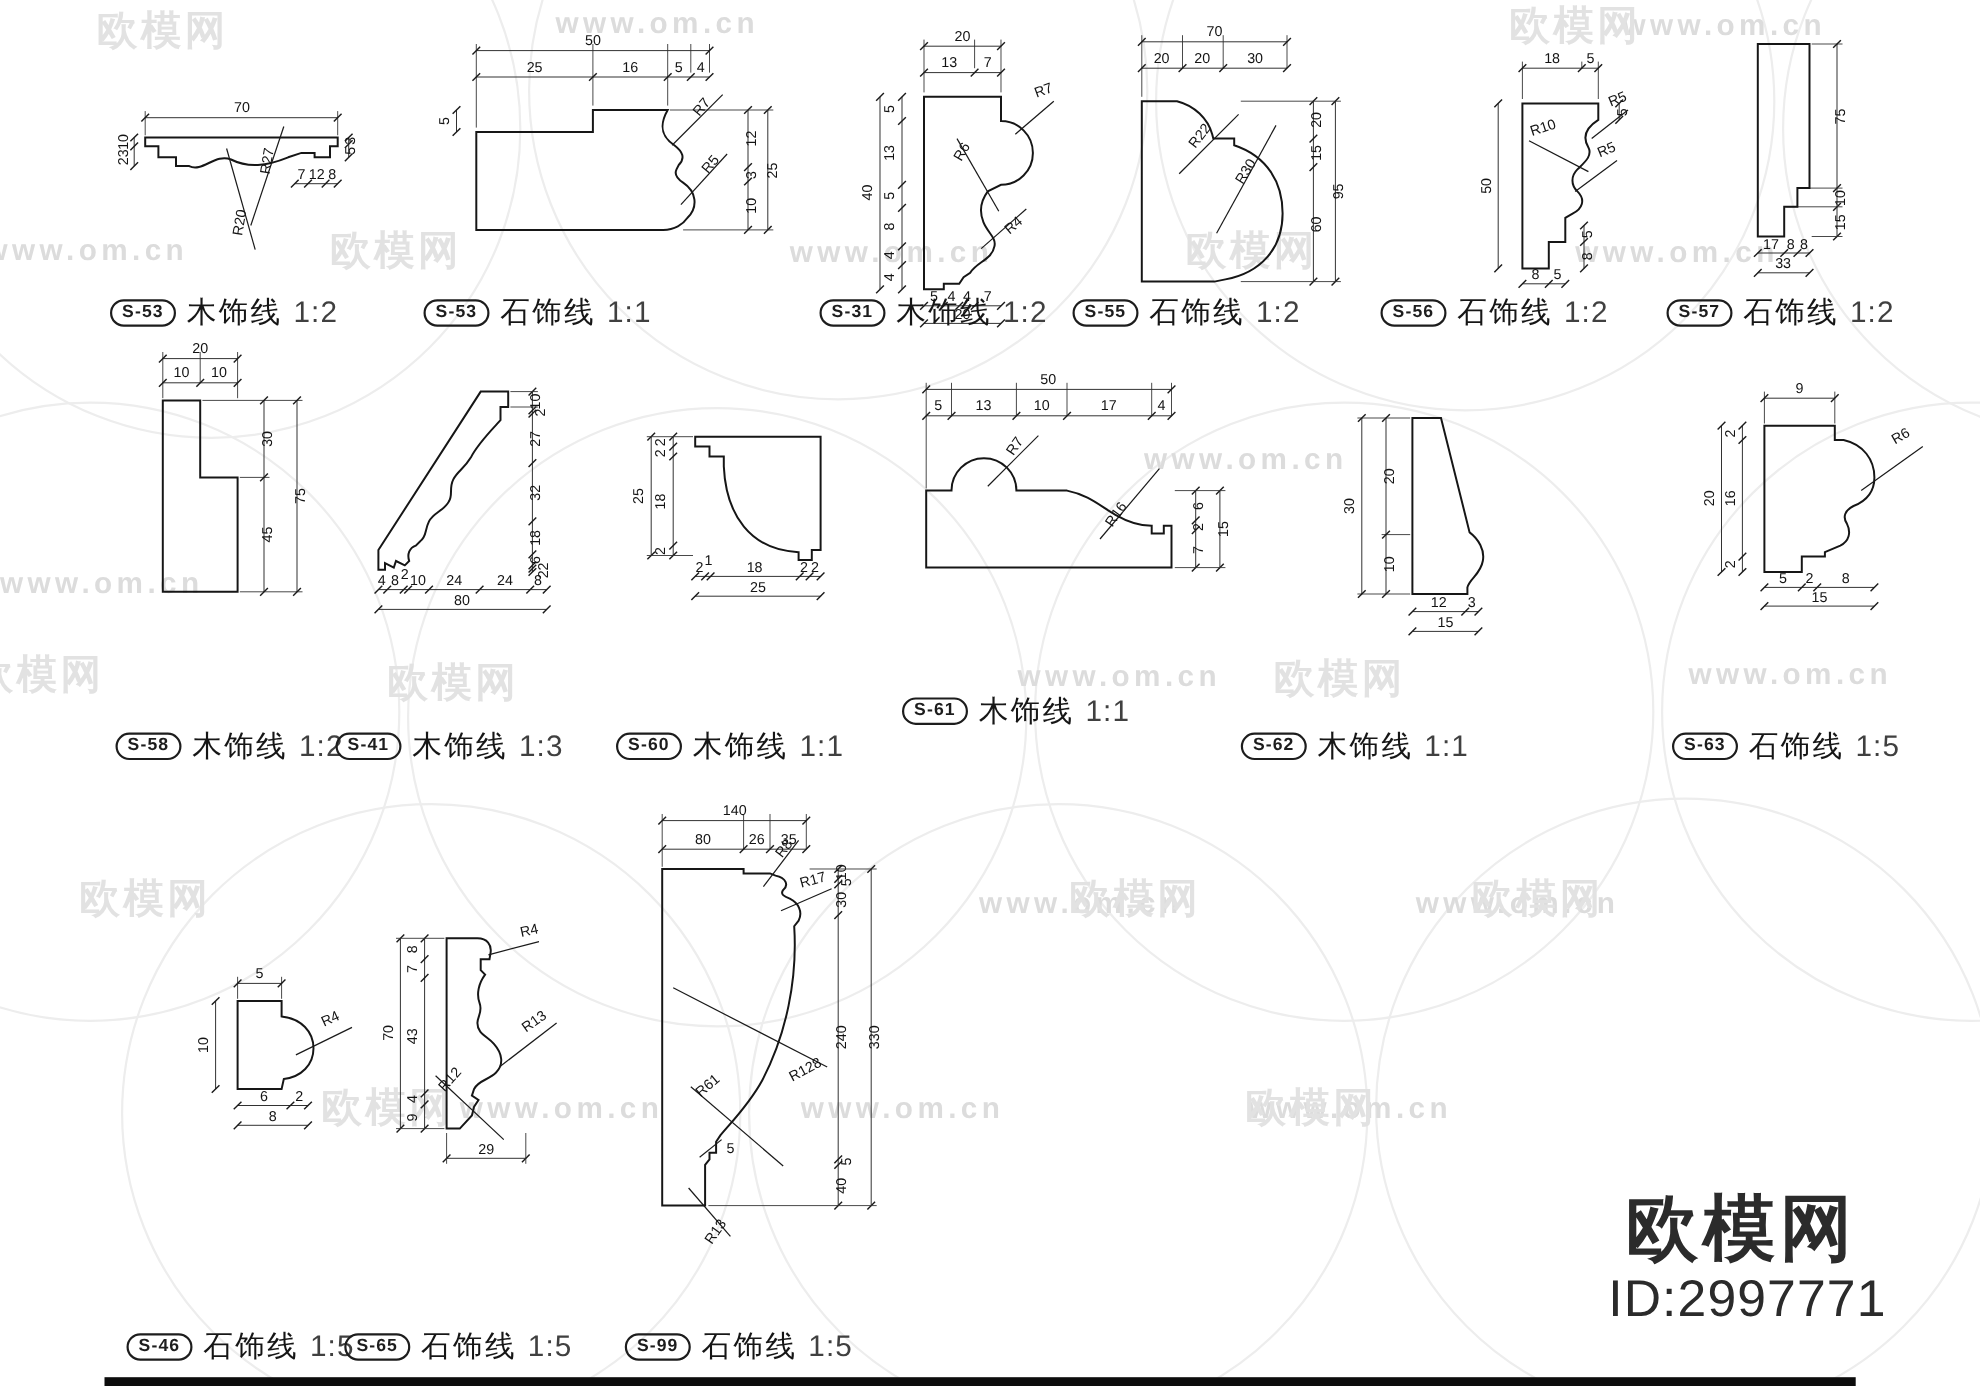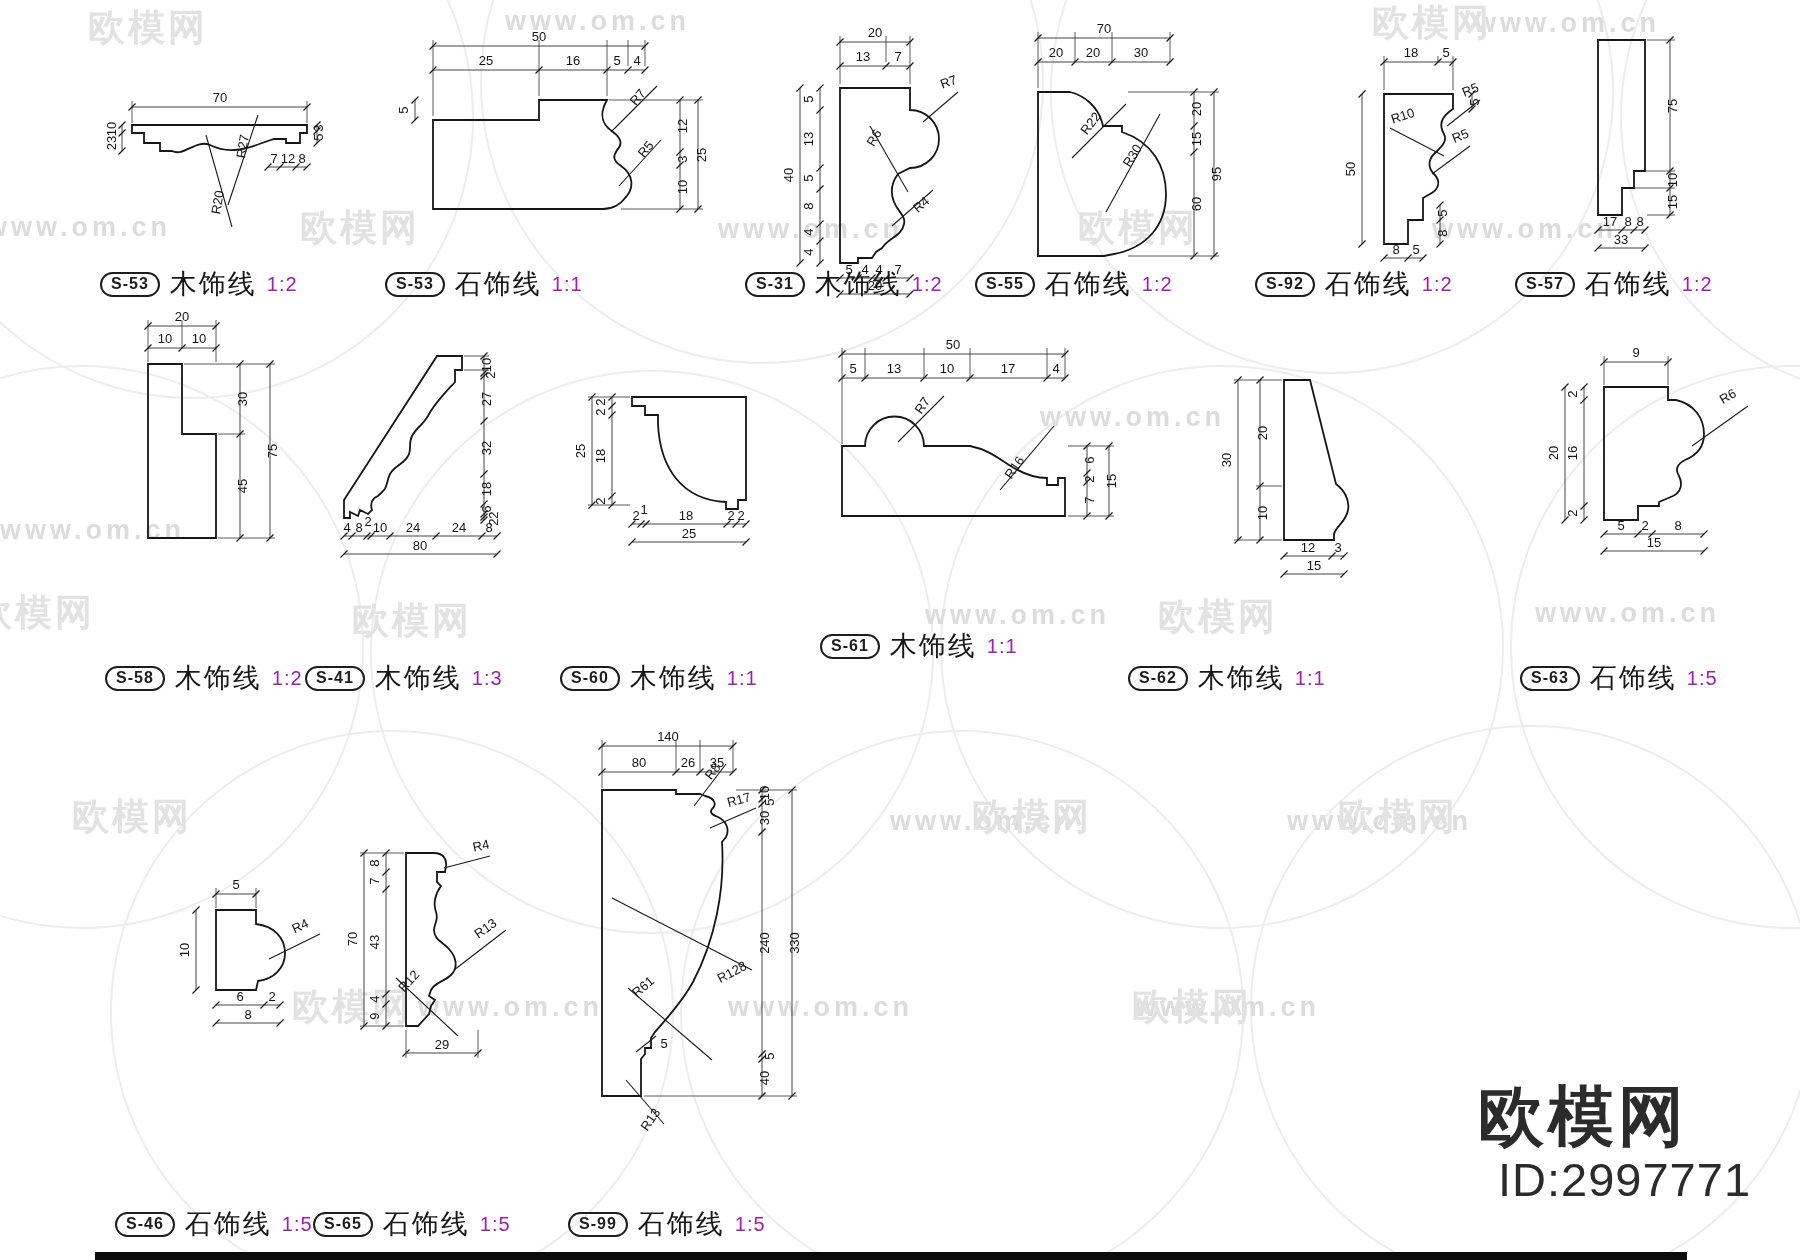--- a/index.html
+++ b/index.html
@@ -17,24 +17,24 @@
   .profile{fill:none;stroke:#161616;stroke-width:1.8;stroke-linejoin:miter;stroke-linecap:square;}
   .dim{fill:none;stroke:#303030;stroke-width:0.9;}
   .ext{stroke:#303030;stroke-width:0.8;}
   .leader{stroke:#1a1a1a;stroke-width:1.1;}
   .dt{text-anchor:middle;}
   
   .cap{position:absolute;z-index:2;display:flex;align-items:center;gap:10px;}
   .badge{display:inline-block;border:2px solid #1d1d1d;border-radius:999px;padding:1px 9px 2px 9px;
          font-size:16px;font-weight:bold;color:#1d1d1d;letter-spacing:1px;}
   .cap-name{font-size:27px;color:#161616;letter-spacing:2px;}
-  .cap-scale{font-size:20px;color:#a21caf;letter-spacing:1px;}
+  .cap-scale{font-size:27px;color:#404040;letter-spacing:1px;}
   
   .site-brand{position:absolute;z-index:3;font-size:66px;font-weight:bold;color:#2b2b2b;letter-spacing:4px;}
-  .site-id{position:absolute;z-index:3;font-size:47px;font-weight:500;color:#2b2b2b;letter-spacing:1px;margin-left:36px;}
+  .site-id{position:absolute;z-index:3;font-size:47px;font-weight:500;color:#2b2b2b;letter-spacing:1px;}
   .bottom-bar{position:absolute;z-index:3;background:#0c0c0c;}
 </style>
 </head>
 <body>
 
 <svg width="0" height="0" style="position:absolute">
   <defs>
     <marker id="tk" markerWidth="10" markerHeight="10" refX="5" refY="5" orient="0" markerUnits="userSpaceOnUse">
       <path d="M1.5,8.5 L8.5,1.5" stroke="#1a1a1a" stroke-width="1.3" fill="none"></path>
     </marker>
@@ -546,21 +546,21 @@
   <span class="badge">S-31</span>
   <span class="cap-name">木饰线</span>
   <span class="cap-scale">1:2</span>
 </div>
 <div class="cap" style="left:975px;top:266px">
   <span class="badge">S-55</span>
   <span class="cap-name">石饰线</span>
   <span class="cap-scale">1:2</span>
 </div>
 <div class="cap" style="left:1255px;top:266px">
-  <span class="badge">S-92</span>
+  <span class="badge">S-56</span>
   <span class="cap-name">石饰线</span>
   <span class="cap-scale">1:2</span>
 </div>
 <div class="cap" style="left:1515px;top:266px">
   <span class="badge">S-57</span>
   <span class="cap-name">石饰线</span>
   <span class="cap-scale">1:2</span>
 </div>
 
 <div class="cap" style="left:105px;top:660px">

